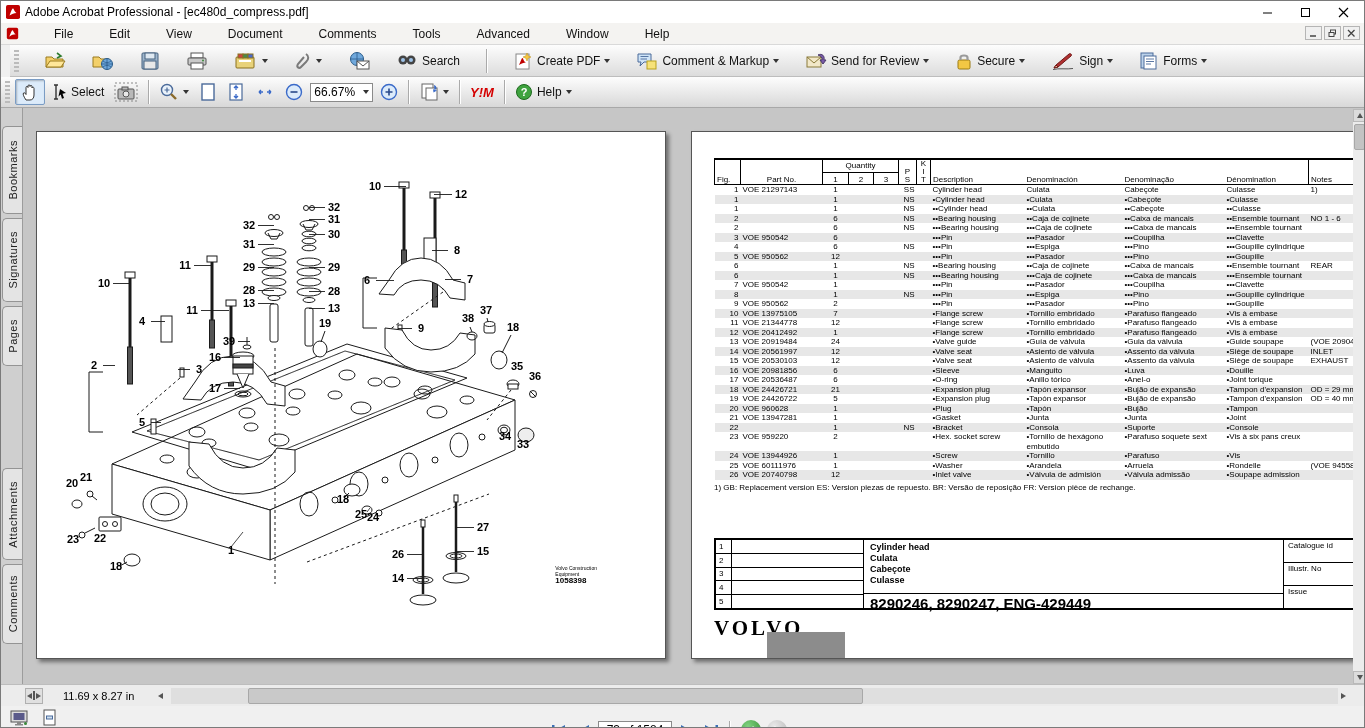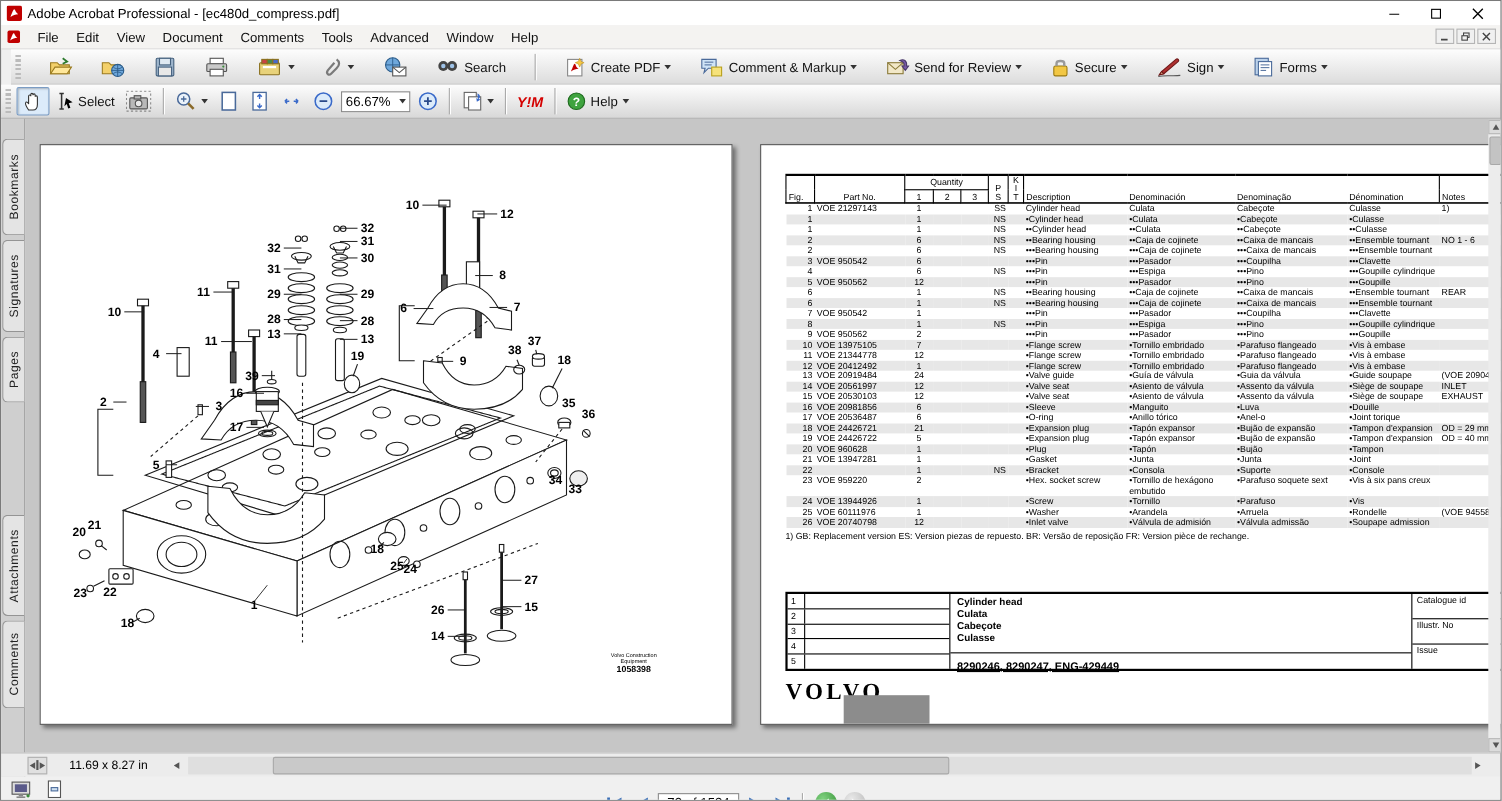--- a/index.html
+++ b/index.html
@@ -10,21 +10,21 @@
   
   .titlebar { position:absolute; left:0; top:0; width:100%; height:22px; background:#fff;
               display:flex; align-items:center; padding-left:5px; font-size:12px; color:#000; }
   .titlebar .appicon { width:14px; height:14px; margin-right:5px; }
   .wincontrols { position:absolute; right:2px; top:0; height:22px; display:flex; }
   .wbtn { width:38px; height:22px; display:flex; align-items:center; justify-content:center; }
 
   .menubar { position:absolute; left:0; top:22px; width:100%; height:22px; background:#f4f3f1;
              border-bottom:1px solid #d9d9d9; display:flex; align-items:center; font-size:12px; }
   .menubar .docicon { width:13px; height:13px; margin:0 7px 0 5px; }
-  .menuitem { padding:3px 8px; color:#111; }
+  .menuitem { padding:3px 8px; color:#111;margin-left:20px; }
   .mdi { position:absolute; right:4px; top:25px; display:flex; gap:2px; }
   .mdibtn { width:17px; height:14px; border:1px solid #b5b5b5; background:#f0f0f0;
             display:flex; align-items:center; justify-content:center; }
 
   .toolbar1 { position:absolute; left:9px; top:44px; width:100%; height:32px;
               background:linear-gradient(#fdfdfd,#dcdcdc); border-bottom:1px solid #bdbdbd;
               display:flex; align-items:center; font-size:12px;gap:16px; }
   .toolbar2 { position:absolute; left:0; top:76px; width:100%; height:31px;
               background:linear-gradient(#fdfdfd,#d8d8d8); border-bottom:1px solid #a8a8a8;
               display:flex; align-items:center; font-size:12px; }
@@ -74,33 +74,33 @@
 
   
   .infobox { position:absolute; left:22px; top:406px; width:700px; height:72px;
              border:2px solid #000; display:flex; font-size:8px; }
   .ib-left { width:148px; border-right:1.5px solid #000; display:flex; flex-direction:column; }
   .ib-row { flex:1; display:flex; border-bottom:1px solid #000; }
   .ib-row:last-child { border-bottom:none; }
   .ib-num { width:16px; border-right:1px solid #000; display:flex; align-items:center; padding-left:3px; }
   .ib-mid { width:420px; border-right:1.5px solid #000; display:flex; flex-direction:column; }
   .ib-titles { flex:1; padding:2px 6px; font-weight:bold; font-size:9px; line-height:11px; }
-  .ib-ref { height:15px; border-top:1px solid #000; padding:7px 6px; font-weight:bold; font-size:10px;text-decoration:underline; }
+  .ib-ref { height:15px; border-top:1px solid #000; padding:1px 6px; font-weight:bold; font-size:15px; }
   .ib-right { flex:1; display:flex; flex-direction:column; }
   .ib-cell { flex:1; border-bottom:1px solid #000; padding:1px 4px; }
   .ib-cell:last-child { border-bottom:none; }
   .ib-val { text-align:right; font-weight:bold; font-size:9px; margin-top:1px; }
   .volvo { position:absolute; left:22px; top:484px; font-family:"Liberation Serif", serif;
            font-weight:bold; font-size:21px; letter-spacing:3px; color:#000; }
   .grayblock { position:absolute; left:75px; top:500px; width:78px; height:28px; background:#8c8c8c; }
 
   
   .diagram { position:absolute; left:0; top:0; width:630px; height:528px; }
   .callout { font-size:11px; font-weight:bold; fill:#000; }
-  .credit { position:absolute; right:68px; bottom:46px; text-align:center; font-size:5px; line-height:6px; }
+  .credit { position:absolute; right:68px; bottom:74px; font-size:5px; line-height:6px; }
   .credit .fignum { font-size:8px; font-weight:bold; margin-top:1px; }
 
   
   .vscroll { position:absolute; left:1352px; top:108px; width:13px; height:575px; background:#ececec; z-index:5; }
   .varrow { position:absolute; left:0; width:13px; height:13px; background:#dcdcdc; border:1px solid #b9b9b9;
             display:flex; align-items:center; justify-content:center; }
   .vthumb { position:absolute; left:1px; top:15px; width:11px; height:26px; background:#c3c3c3; border:1px solid #a8a8a8; border-radius:2px; }
   .tri-up { width:0;height:0;border-left:3.5px solid transparent;border-right:3.5px solid transparent;border-bottom:5px solid #555; }
   .tri-dn { width:0;height:0;border-left:3.5px solid transparent;border-right:3.5px solid transparent;border-top:5px solid #555; }
   .tri-lf { width:0;height:0;border-top:3.5px solid transparent;border-bottom:3.5px solid transparent;border-right:5px solid #555; }

